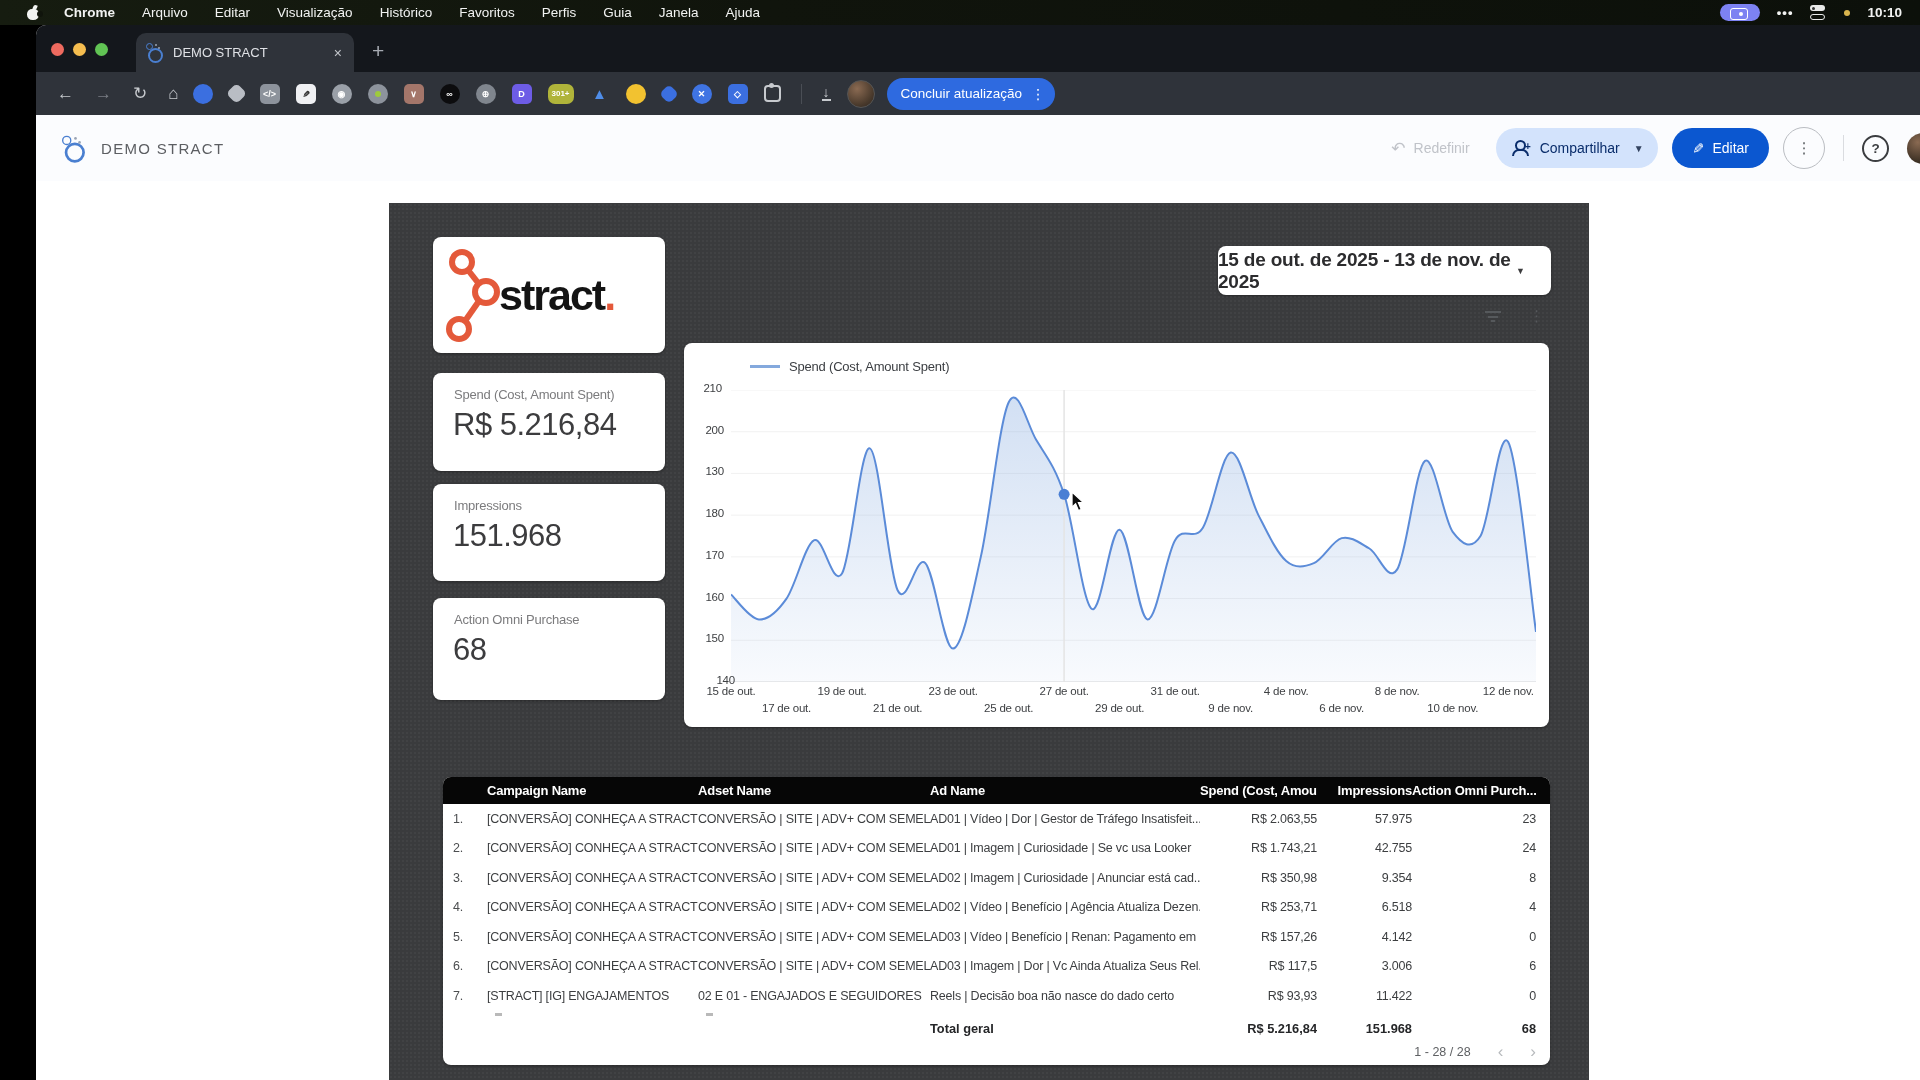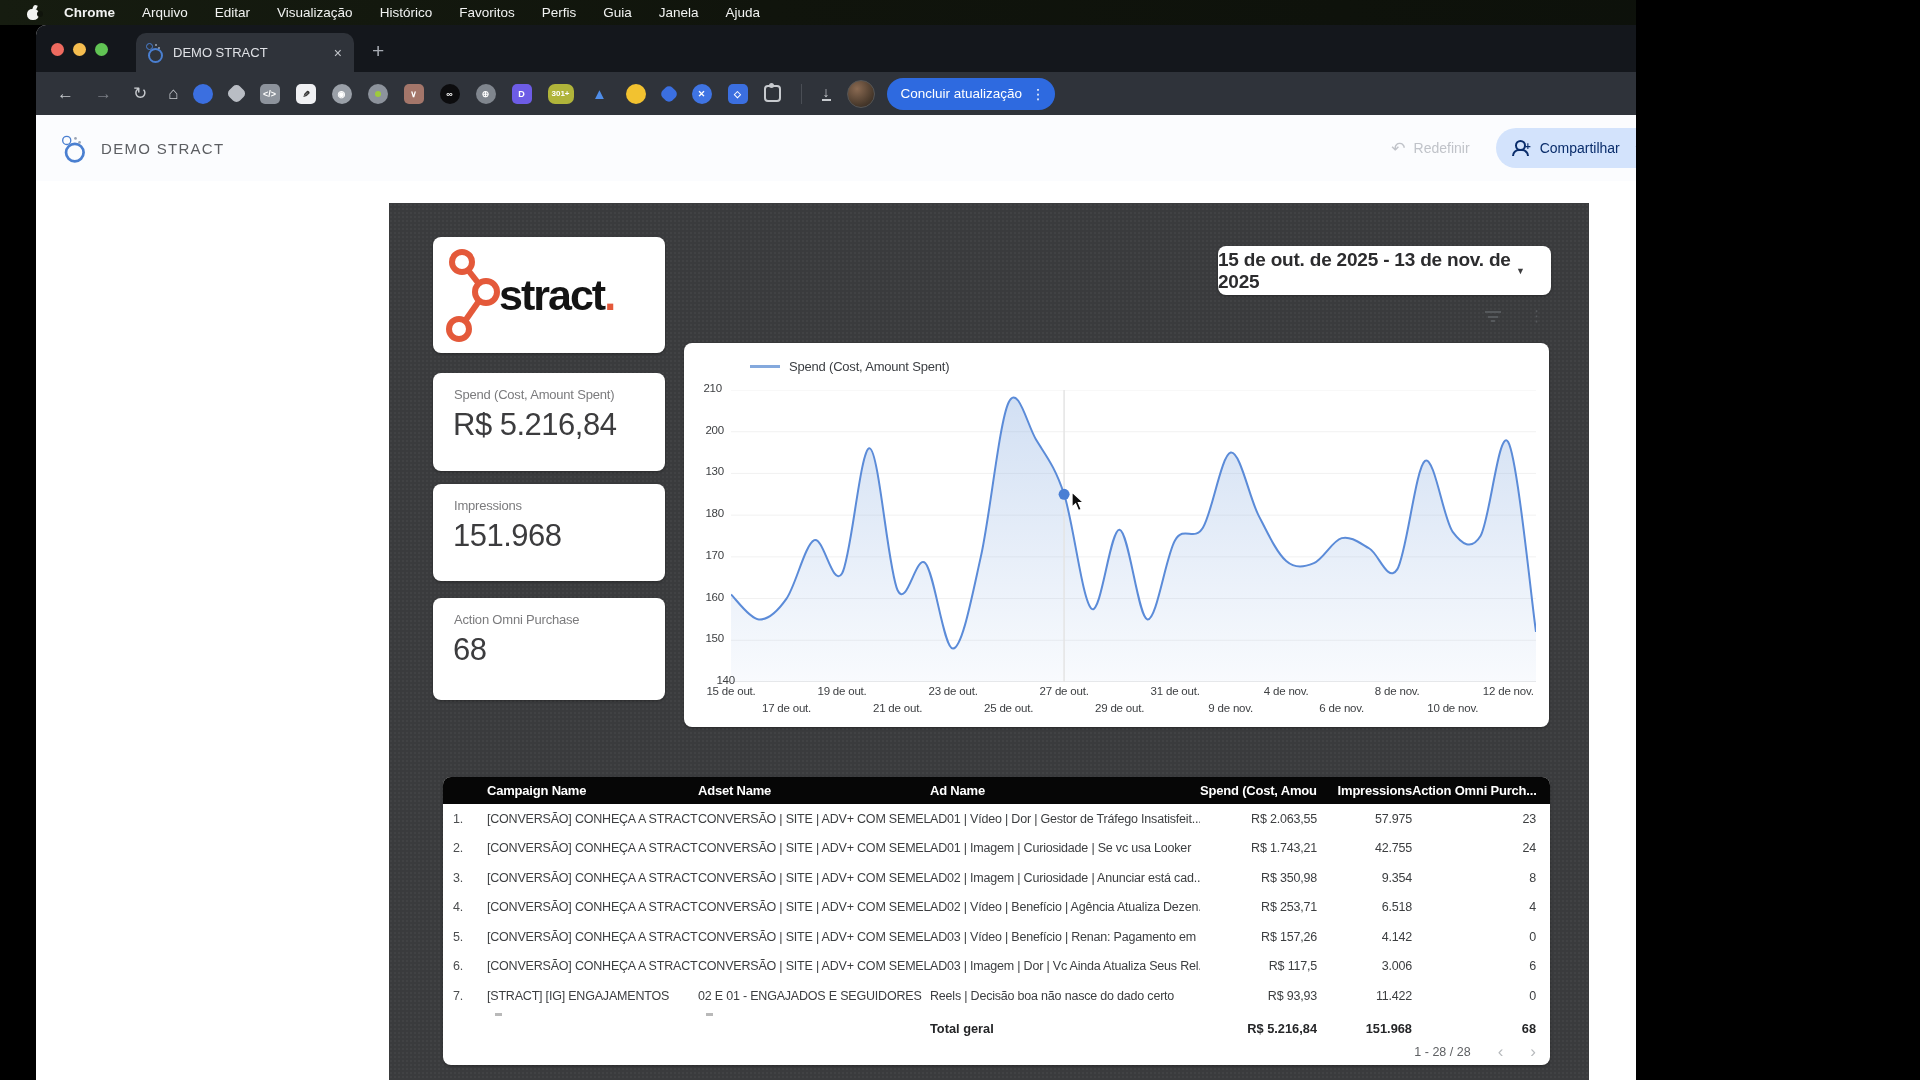--- a/index.html
+++ b/index.html
@@ -1,16 +1,16 @@
 <!DOCTYPE html>
 <html><head>
 <meta charset="utf-8">
 <style>
   html,body{margin:0;padding:0;background:#000;}
-  .stage{position:relative;width:1636px;height:1080px;overflow:hidden;background:#000;
+  .stage{position:relative;width:1920px;height:1080px;overflow:hidden;background:#000;
          font-family:"Liberation Sans",sans-serif;-webkit-font-smoothing:antialiased;}
   
   .menubar{position:absolute;left:0;top:0;width:1920px;height:25px;
            background:linear-gradient(90deg,#161c10 0%,#10140c 40%,#0c100a 100%);
            display:flex;align-items:center;color:#f2f3f2;font-size:13.5px;}
   .menubar .apple{margin-left:26px;width:14px;height:16px;position:relative;}
   .menubar .apple .body{position:absolute;left:1px;top:4px;width:12px;height:11px;background:#f2f3f2;border-radius:5px 5px 5.5px 5.5px;}
   .menubar .apple .bite{position:absolute;right:-3px;top:6px;width:6px;height:6px;background:#10140c;border-radius:50%;}
   .menubar .apple .leaf{position:absolute;left:7px;top:0px;width:4px;height:5px;background:#f2f3f2;border-radius:60% 0 60% 0;transform:rotate(20deg);}
   .menu-items{display:flex;gap:27px;margin-left:24px;}

